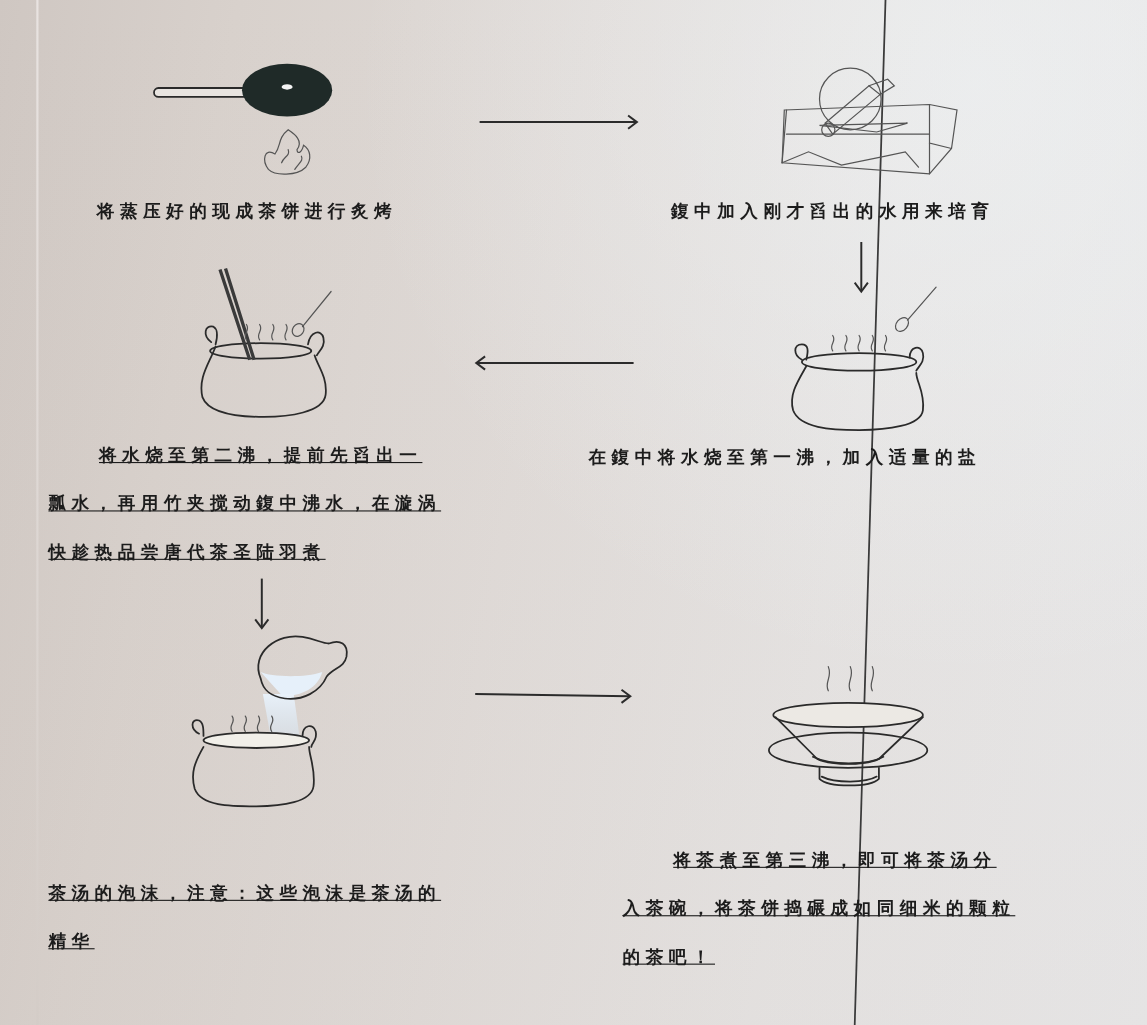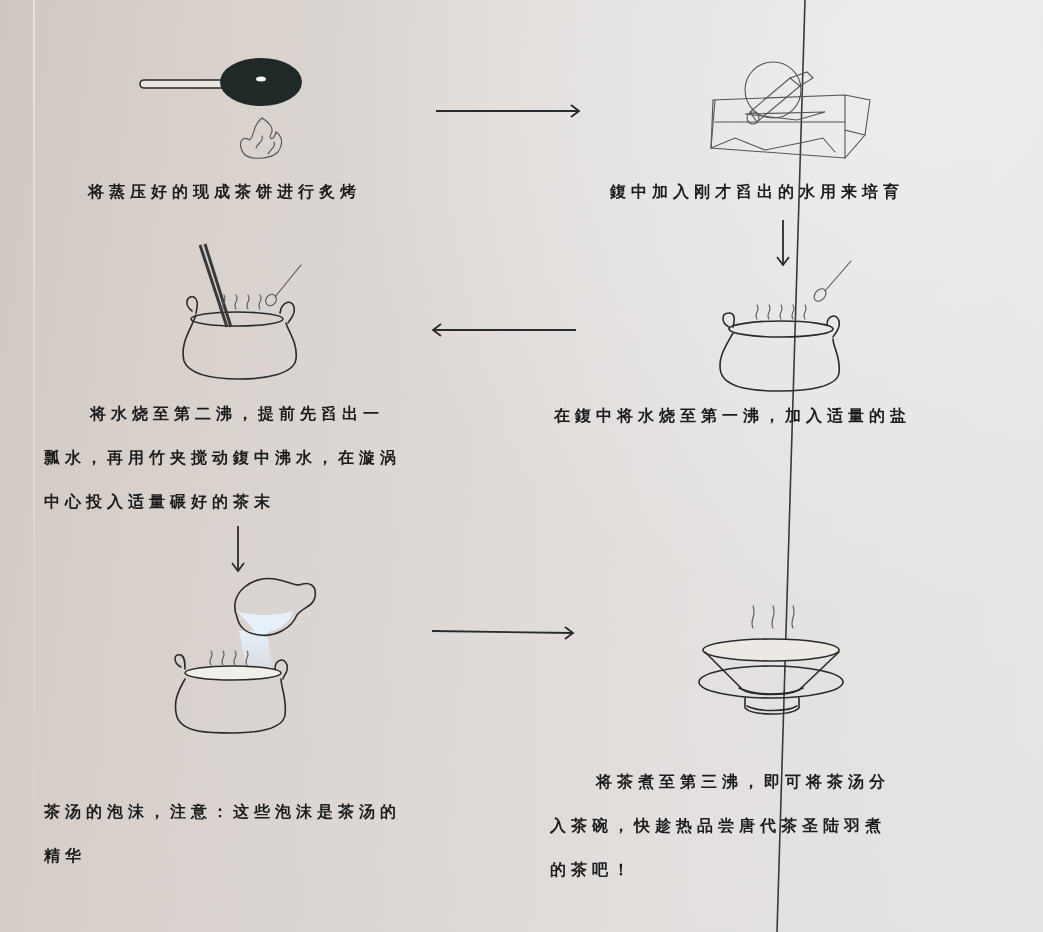--- a/index.html
+++ b/index.html
@@ -18,21 +18,21 @@
       position: absolute; left: 33px; top: 0; width: 2px; height: 932px;
       background: linear-gradient(180deg, rgba(235,230,228,0.9), rgba(210,203,198,0.6));
     }
     .seam-right {
       position: absolute; left: 0; top: 0; width: 1043px; height: 932px; pointer-events: none;
     }
     .cap {
       position: absolute; color: #1c1c1c; font-size: 16px; letter-spacing: 5px;
       line-height: 44px; white-space: pre-wrap; font-weight: bold;
     }
-    .cap.para { text-indent: 46px; }
+    .cap.para { text-indent: 46px; text-decoration: underline; }
     svg.art { position: absolute; overflow: visible; }
     .stroke { fill: none; stroke: #2a2a2a; stroke-width: 1.6; stroke-linecap: round; stroke-linejoin: round; }
     .thin { fill: none; stroke: #555; stroke-width: 1.1; stroke-linecap: round; }
   </style>
 </head>
 <body>
 
 <div class="vignette"></div>
 <div class="seam-left"></div>
 <svg class="seam-right" width="1043" height="932">
@@ -113,22 +113,22 @@
     <path d="M110 36 L136 6"></path>
     <ellipse cx="105" cy="40" rx="5" ry="7" transform="rotate(40 105 40)"></ellipse>
   </g>
 </svg>
 
 <svg class="art" style="left:428px;top:320px" width="152" height="20" viewBox="0 0 152 20">
   <line x1="6" y1="10" x2="148" y2="10" stroke="#2b2b2b" stroke-width="1.8"></line>
   <path d="M13 4 L5 10 L13 16" fill="none" stroke="#2b2b2b" stroke-width="1.8"></path>
 </svg>
 
-<div class="cap para" style="left:44px;top:392px;width:440px"><span>将水烧至第二沸，提前先舀出一</span><br><span>瓢水，再用竹夹搅动鍑中沸水，在漩涡</span><br><span>中心投入适量碾好的茶末</span></div>
-<div class="cap" style="left:554px;top:394px">在鍑中将水烧至第一沸，加入适量的盐</div>
+<div class="cap para" style="left:44px;top:392px;width:440px"><span>将水烧至第二沸，提前先舀出一</span><br><span>瓢水，再用竹夹搅动鍑中沸水，在漩涡</span><br><span>快趁热品尝唐代茶圣陆羽煮</span></div>
+<div class="cap" style="left:535px;top:394px">在鍑中将水烧至第一沸，加入适量的盐</div>
 
 <svg class="art" style="left:228px;top:524px" width="20" height="52" viewBox="0 0 20 52">
   <line x1="10" y1="2" x2="10" y2="46" stroke="#2b2b2b" stroke-width="1.8"></line>
   <path d="M4 39 L10 47 L16 39" fill="none" stroke="#2b2b2b" stroke-width="1.8"></path>
 </svg>
 
 <svg class="art" style="left:165px;top:575px" width="165" height="160" viewBox="0 0 165 160">
   <defs>
     <linearGradient id="pour" x1="0" y1="0" x2="0" y2="1">
       <stop offset="0" stop-color="#e9f2fb" stop-opacity="0.95"></stop>
@@ -167,13 +167,13 @@
     <ellipse cx="76" cy="84" rx="72" ry="16"></ellipse>
     <ellipse cx="76" cy="52" rx="68" ry="11" fill="#ece9e4"></ellipse>
     <path d="M10 54 L48 92 C60 98 92 98 104 92 L144 54"></path>
     <path d="M50 100 L50 110 C58 118 96 118 104 110 L104 100"></path>
     <path d="M52 108 C64 114 92 114 102 108"></path>
     <path d="M44 90 C60 98 94 98 108 90"></path>
   </g>
 </svg>
 
 <div class="cap para" style="left:44px;top:746px;width:440px"><br><span>茶汤的泡沫，注意：这些泡沫是茶汤的</span><br><span>精华</span></div>
-<div class="cap para" style="left:550px;top:760px;width:460px"><span>将茶煮至第三沸，即可将茶汤分</span><br><span>入茶碗，快趁热品尝唐代茶圣陆羽煮</span><br><span>的茶吧！</span></div>
+<div class="cap para" style="left:566px;top:760px;width:460px"><span>将茶煮至第三沸，即可将茶汤分</span><br><span>入茶碗，将茶饼捣碾成如同细米的颗粒</span><br><span>的茶吧！</span></div>
 
 </body></html>

